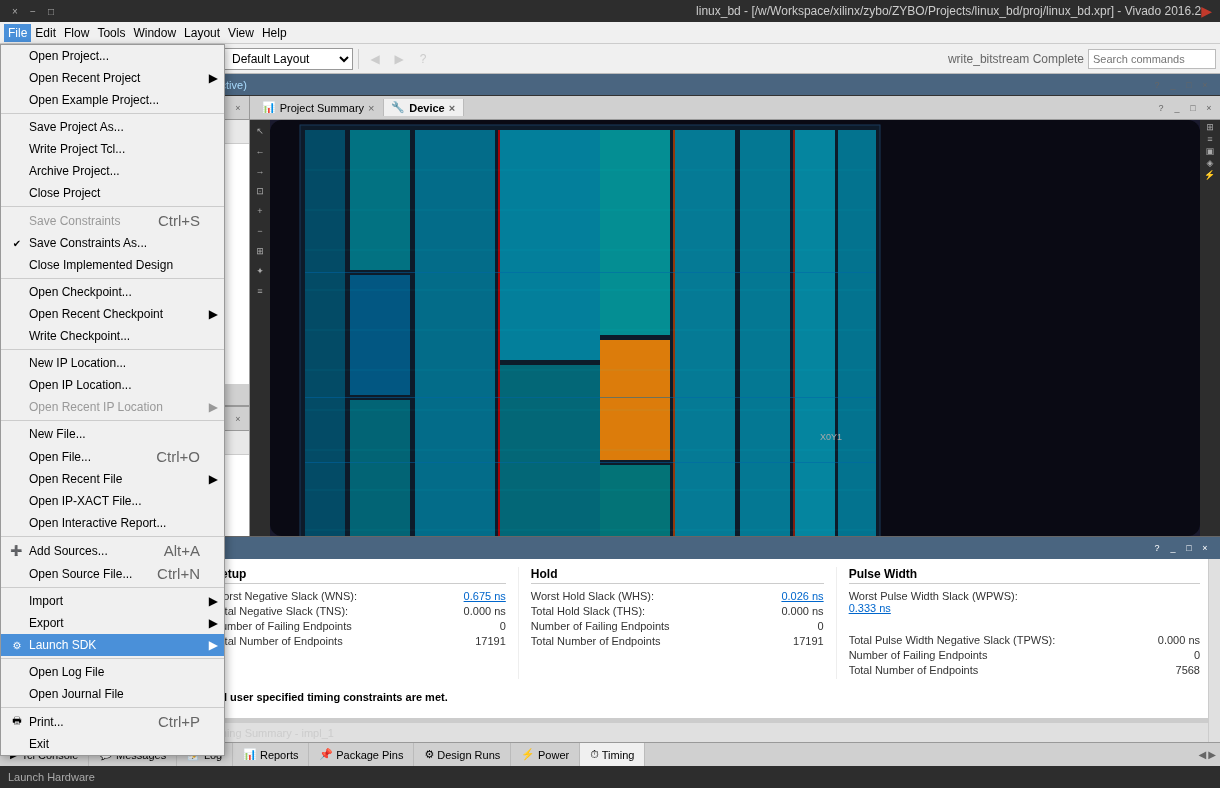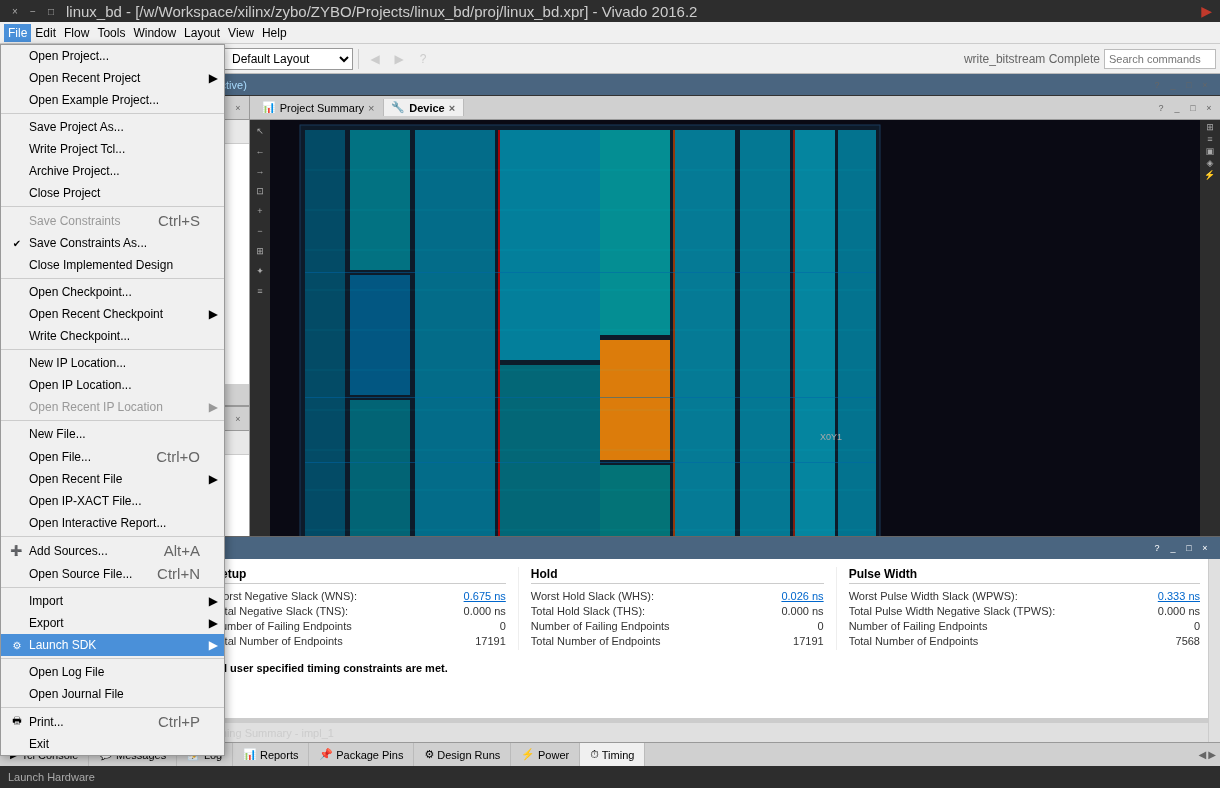--- a/index.html
+++ b/index.html
@@ -2,21 +2,21 @@
 <html><head>
   <meta charset="utf-8">
   <style>
     * { box-sizing: border-box; margin: 0; padding: 0; }
     body { font-family: 'Segoe UI', Tahoma, Geneva, Verdana, sans-serif; font-size: 12px; background: #3c3c3c; color: #ccc; overflow: hidden; width: 1220px; height: 788px; }
     
     
     #title-bar { background: #2d2d2d; height: 22px; display: flex; align-items: center; padding: 0 8px; color: #ccc; font-size: 11px; }
     #title-bar .window-controls { display: flex; gap: 4px; margin-right: 8px; }
     #title-bar .window-controls span { width: 14px; height: 14px; display: flex; align-items: center; justify-content: center; cursor: pointer; color: #aaa; font-size: 10px; }
-    #title-bar .title { flex: 1; text-align: left; font-size: 15px; color: #ccc; }
+    #title-bar .title { flex: 1; text-align: right; font-size: 12px; color: #ccc; }
     
     
     #menu-bar { background: #f0f0f0; height: 22px; display: flex; align-items: center; padding: 0 4px; border-bottom: 1px solid #ccc; color: #000; font-size: 12px; }
     .menu-item { padding: 2px 4px; cursor: pointer; color: #000; }
     .menu-item.active { background: #4a90d9; color: white; }
     
     
     #toolbar { background: #f0f0f0; height: 30px; display: flex; align-items: center; padding: 0 4px; border-bottom: 1px solid #bbb; gap: 2px; }
     .toolbar-btn { width: 22px; height: 22px; display: flex; align-items: center; justify-content: center; cursor: pointer; border: 1px solid transparent; font-size: 12px; }
     .toolbar-separator { width: 1px; height: 20px; background: #ccc; margin: 0 3px; }
@@ -132,21 +132,21 @@
   <div class="toolbar-btn" style="color:red;">■</div>
   <div class="toolbar-btn">🔄</div>
   <div class="toolbar-separator"></div>
   <select class="layout-select"><option>Default Layout</option></select>
   <div class="toolbar-separator"></div>
   <div class="toolbar-btn">◀</div>
   <div class="toolbar-btn">▶</div>
   <div class="toolbar-btn">?</div>
   <div class="toolbar-right">
     <span id="write-complete">write_bitstream Complete</span>
-    <input type="text" style="height: 20px; font-size: 11px; border: 1px solid rgb(187, 187, 187); padding: 0px 4px; width: 112px;" placeholder="Search commands">
+    <input type="text" style="height: 20px; font-size: 11px; border: 1px solid rgb(187, 187, 187); padding: 0px 4px; width: 128px;" placeholder="Search commands">
   </div>
 </div>
 
 <div id="file-menu">
   <div class="menu-entry"><span class="menu-icon"></span>Open Project...</div>
   <div class="menu-entry"><span class="menu-icon"></span>Open Recent Project<span class="submenu-arrow">▶</span></div>
   <div class="menu-entry"><span class="menu-icon"></span>Open Example Project...</div>
   <div class="menu-separator"></div>
   <div class="menu-entry"><span class="menu-icon"></span>Save Project As...</div>
   <div class="menu-entry"><span class="menu-icon"></span>Write Project Tcl...</div>
@@ -306,21 +306,21 @@
           <span style="color:#aaa;font-size:9px;cursor:pointer;width:18px;height:18px;display:flex;align-items:center;justify-content:center;">←</span>
           <span style="color:#aaa;font-size:9px;cursor:pointer;width:18px;height:18px;display:flex;align-items:center;justify-content:center;">→</span>
           <span style="color:#aaa;font-size:9px;cursor:pointer;width:18px;height:18px;display:flex;align-items:center;justify-content:center;">⊡</span>
           <span style="color:#aaa;font-size:9px;cursor:pointer;width:18px;height:18px;display:flex;align-items:center;justify-content:center;">+</span>
           <span style="color:#aaa;font-size:9px;cursor:pointer;width:18px;height:18px;display:flex;align-items:center;justify-content:center;">−</span>
           <span style="color:#aaa;font-size:9px;cursor:pointer;width:18px;height:18px;display:flex;align-items:center;justify-content:center;">⊞</span>
           <span style="color:#aaa;font-size:9px;cursor:pointer;width:18px;height:18px;display:flex;align-items:center;justify-content:center;">✦</span>
           <span style="color:#aaa;font-size:9px;cursor:pointer;width:18px;height:18px;display:flex;align-items:center;justify-content:center;">≡</span>
         </div>
 
-        <div id="device-canvas" style="flex:1;background:#0a0a14;position:relative;overflow:hidden;">
+        <div id="device-canvas" style="flex:1;background:#0a0a14;position:relative;overflow:hidden;border-radius:12px;">
           
           <svg width="100%" height="100%">
 
             <rect x="30" y="5" width="580" height="490" fill="#0d1b2a" stroke="#1a3a5a" stroke-width="1"></rect>
 
             <rect x="35" y="10" width="40" height="480" fill="#006080" opacity="0.7"></rect>
 
             <rect x="80" y="10" width="60" height="140" fill="#008899" opacity="0.8"></rect>
             <rect x="80" y="155" width="60" height="120" fill="#006699" opacity="0.8"></rect>
             <rect x="80" y="280" width="60" height="210" fill="#007788" opacity="0.8"></rect>
@@ -483,21 +483,21 @@
                 <span style="color:#333;">0</span>
               </div>
               <div style="display:flex;margin-bottom:3px;font-size:11px;">
                 <span style="flex:1;color:#333;">Total Number of Endpoints</span>
                 <span style="color:#333;">17191</span>
               </div>
             </div>
 
             <div style="flex:1.2;padding:0 0 0 12px;border-left:1px solid #eee;">
               <div style="font-size:12px;font-weight:bold;color:#000;border-bottom:1px solid #ccc;margin-bottom:6px;padding-bottom:2px;">Pulse Width</div>
-              <div style="display:flex;margin-bottom:3px;font-size:11px;">
+              <div style="display:flex;margin-bottom:20px;font-size:11px;flex-direction:column;">
                 <span style="flex:1;color:#333;">Worst Pulse Width Slack (WPWS):</span>
                 <span style="color:#0066cc;text-decoration:underline;cursor:pointer;">0.333 ns</span>
               </div>
               <div style="display:flex;margin-bottom:3px;font-size:11px;">
                 <span style="flex:1;color:#333;">Total Pulse Width Negative Slack (TPWS):</span>
                 <span style="color:#333;">0.000 ns</span>
               </div>
               <div style="display:flex;margin-bottom:3px;font-size:11px;">
                 <span style="flex:1;color:#333;">Number of Failing Endpoints</span>
                 <span style="color:#333;">0</span>

